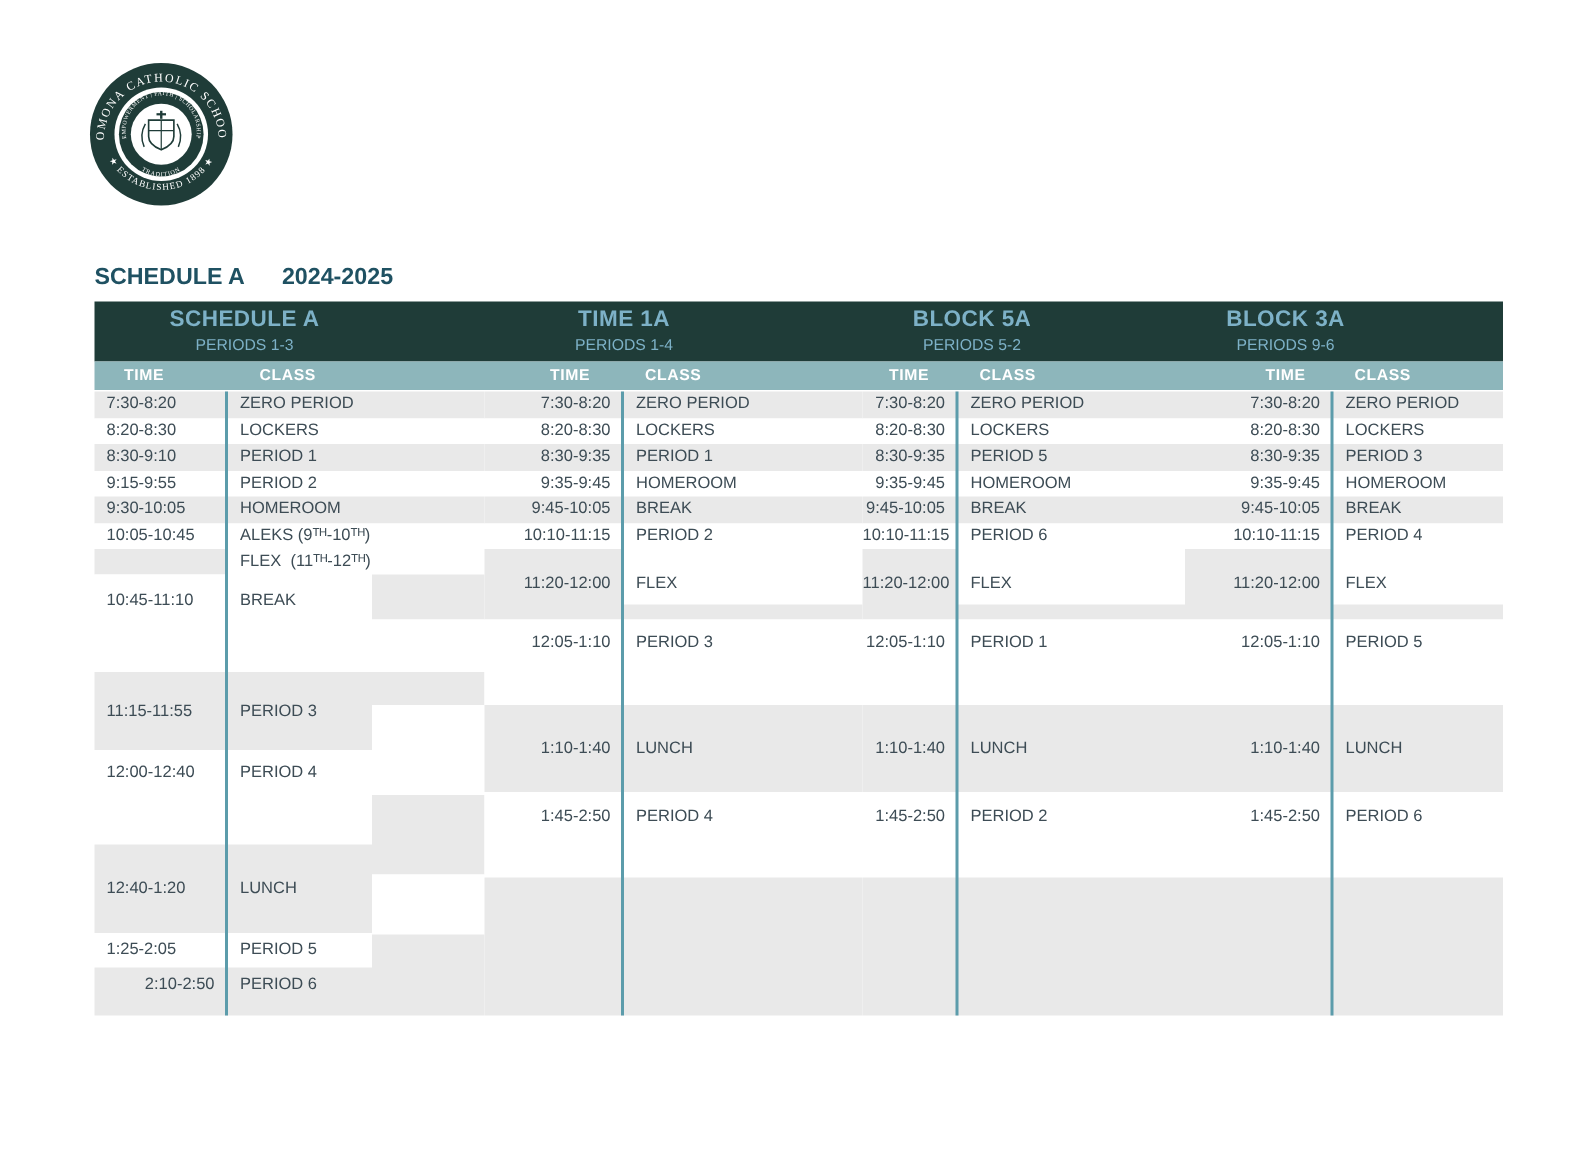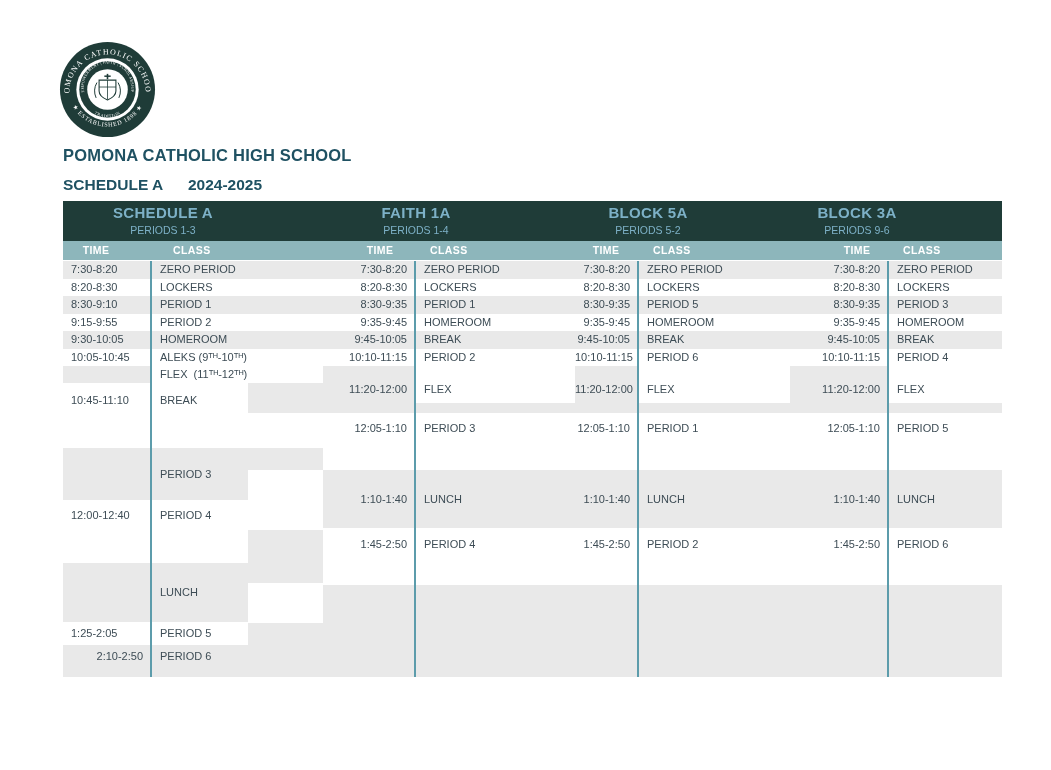--- a/index.html
+++ b/index.html
@@ -67,21 +67,20 @@
         <rect x="46.8" y="35.8" width="6.4" height="1.5" fill="var(--logo-green)"></rect>
         <path d="M41.5,40.5 h17 v11 q0,5.5 -8.5,9 q-8.5,-3.5 -8.5,-9 z" fill="#ffffff" stroke="var(--logo-green)" stroke-width="1.1"></path>
         <line x1="50" y1="40.5" x2="50" y2="60" stroke="var(--logo-green)" stroke-width="0.8"></line>
         <line x1="41.5" y1="47.5" x2="58.5" y2="47.5" stroke="var(--logo-green)" stroke-width="0.8"></line>
         <path d="M38.5,58.5 q-3.5,-8 0.8,-15.5" fill="none" stroke="var(--logo-green)" stroke-width="1"></path>
         <path d="M61.5,58.5 q3.5,-8 -0.8,-15.5" fill="none" stroke="var(--logo-green)" stroke-width="1"></path>
       </g>
     </svg>
   </div>
 
-  <div class="school-name">POMONA CATHOLIC HIGH SCHOOL</div>
   <div class="doc-line">
     <span>SCHEDULE A</span>
     <span class="year">2024-2025</span>
   </div>
 
   <div id="schedule-table">
       <div style="position: absolute; left: 0px; top: 0px; width: 939px; height: 40px; background: var(--header-bg);"></div>
       <div style="position: absolute; left: 0px; top: 40px; width: 939px; height: 19px; background: var(--subheader-bg);"></div>
       <div style="position: absolute; left: 100px; top: 3px; transform: translateX(-50%); white-space: nowrap; font-size: 15px; font-weight: bold; letter-spacing: 0.3px; color: var(--header-text);">SCHEDULE A</div>
       <div style="position: absolute; left: 100px; top: 23px; transform: translateX(-50%); white-space: nowrap; font-size: 10.5px; color: var(--header-text);">PERIODS 1-3</div>
@@ -105,41 +104,43 @@
       <div style="position: absolute; left: 0px; top: 147.5px; width: 260px; height: 17.5px; background: var(--row-white);"></div>
       <div class="cellText" style="position: absolute; left: 8px; width: 72px; text-align: left; top: 147.5px; height: 17.5px; line-height: 17.5px;">10:05-10:45</div>
       <div class="cellText" style="position: absolute; left: 97px; width: 159px; text-align: left; top: 147.5px; height: 17.5px; line-height: 17.5px;">ALEKS (9ᵀᴴ-10ᵀᴴ)</div>
       <div style="position: absolute; left: 0px; top: 165px; width: 88px; height: 17px; background: var(--row-gray);"></div>
       <div style="position: absolute; left: 88px; top: 165px; width: 172px; height: 17px; background: var(--row-white);"></div>
       <div class="cellText" style="position: absolute; left: 97px; width: 159px; text-align: left; top: 165px; height: 17px; line-height: 17px;">FLEX  (11ᵀᴴ-12ᵀᴴ)</div>
       <div style="position: absolute; left: 0px; top: 182px; width: 185px; height: 65px; background: var(--row-white);"></div>
       <div class="cellText" style="position: absolute; left: 8px; width: 72px; text-align: left; top: 193px; line-height: 13px;">10:45-11:10</div>
       <div class="cellText" style="position: absolute; left: 97px; width: 84px; text-align: left; top: 193px; line-height: 13px;">BREAK</div>
       <div style="position: absolute; left: 0px; top: 247px; width: 185px; height: 52px; background: var(--row-gray);"></div>
+      <div class="cellText" style="position: absolute; left: 8px; width: 72px; text-align: left; top: 247px; height: 52px; line-height: 52px;">11:15-11:55</div>
       <div class="cellText" style="position: absolute; left: 97px; width: 84px; text-align: left; top: 247px; height: 52px; line-height: 52px;">PERIOD 3</div>
       <div style="position: absolute; left: 0px; top: 299px; width: 185px; height: 63px; background: var(--row-white);"></div>
       <div class="cellText" style="position: absolute; left: 8px; width: 72px; text-align: left; top: 308px; line-height: 13px;">12:00-12:40</div>
       <div class="cellText" style="position: absolute; left: 97px; width: 84px; text-align: left; top: 308px; line-height: 13px;">PERIOD 4</div>
       <div style="position: absolute; left: 0px; top: 362px; width: 185px; height: 59px; background: var(--row-gray);"></div>
+      <div class="cellText" style="position: absolute; left: 8px; width: 72px; text-align: left; top: 362px; height: 59px; line-height: 59px;">12:40-1:20</div>
       <div class="cellText" style="position: absolute; left: 97px; width: 84px; text-align: left; top: 362px; height: 59px; line-height: 59px;">LUNCH</div>
       <div style="position: absolute; left: 0px; top: 421px; width: 185px; height: 23px; background: var(--row-white);"></div>
       <div class="cellText" style="position: absolute; left: 8px; width: 72px; text-align: left; top: 421px; height: 23px; line-height: 23px;">1:25-2:05</div>
       <div class="cellText" style="position: absolute; left: 97px; width: 84px; text-align: left; top: 421px; height: 23px; line-height: 23px;">PERIOD 5</div>
       <div style="position: absolute; left: 0px; top: 444px; width: 185px; height: 32px; background: var(--row-gray);"></div>
       <div class="cellText" style="position: absolute; left: 8px; width: 72px; text-align: right; top: 449px; line-height: 13px;">2:10-2:50</div>
       <div class="cellText" style="position: absolute; left: 97px; width: 84px; text-align: left; top: 449px; line-height: 13px;">PERIOD 6</div>
       <div style="position: absolute; left: 185px; top: 182px; width: 75px; height: 30px; background: var(--row-gray);"></div>
       <div style="position: absolute; left: 185px; top: 212px; width: 75px; height: 35px; background: var(--row-white);"></div>
       <div style="position: absolute; left: 185px; top: 247px; width: 75px; height: 22px; background: var(--row-gray);"></div>
       <div style="position: absolute; left: 185px; top: 269px; width: 75px; height: 60px; background: var(--row-white);"></div>
       <div style="position: absolute; left: 185px; top: 329px; width: 75px; height: 53px; background: var(--row-gray);"></div>
       <div style="position: absolute; left: 185px; top: 382px; width: 75px; height: 40px; background: var(--row-white);"></div>
       <div style="position: absolute; left: 185px; top: 422px; width: 75px; height: 54px; background: var(--row-gray);"></div>
       <div style="position: absolute; left: 87px; top: 60px; width: 2px; height: 416px; background: var(--divider);"></div>
-      <div style="position: absolute; left: 353px; top: 3px; transform: translateX(-50%); white-space: nowrap; font-size: 15px; font-weight: bold; letter-spacing: 0.3px; color: var(--header-text);">FAITH 1A</div>
+      <div style="position: absolute; left: 353px; top: 3px; transform: translateX(-50%); white-space: nowrap; font-size: 15px; font-weight: bold; letter-spacing: 0.3px; color: var(--header-text);">TIME 1A</div>
       <div style="position: absolute; left: 353px; top: 23px; transform: translateX(-50%); white-space: nowrap; font-size: 10.5px; color: var(--header-text);">PERIODS 1-4</div>
       <div style="position: absolute; left: 317px; top: 40px; transform: translateX(-50%); line-height: 19px; font-size: 10.5px; font-weight: bold; letter-spacing: 0.4px; color: var(--subheader-text);">TIME</div>
       <div style="position: absolute; left: 367px; top: 40px; line-height: 19px; font-size: 10.5px; font-weight: bold; letter-spacing: 0.4px; color: var(--subheader-text);">CLASS</div>
       <div style="position: absolute; left: 260px; top: 60px; width: 252px; height: 17.5px; background: var(--row-gray);"></div>
       <div class="cellText" style="position: absolute; left: 260px; width: 84px; text-align: right; top: 60px; height: 17.5px; line-height: 17.5px;">7:30-8:20</div>
       <div class="cellText" style="position: absolute; left: 361px; width: 147px; text-align: left; top: 60px; height: 17.5px; line-height: 17.5px;">ZERO PERIOD</div>
       <div style="position: absolute; left: 260px; top: 77.5px; width: 252px; height: 17.5px; background: var(--row-white);"></div>
       <div class="cellText" style="position: absolute; left: 260px; width: 84px; text-align: right; top: 77.5px; height: 17.5px; line-height: 17.5px;">8:20-8:30</div>
       <div class="cellText" style="position: absolute; left: 361px; width: 147px; text-align: left; top: 77.5px; height: 17.5px; line-height: 17.5px;">LOCKERS</div>
       <div style="position: absolute; left: 260px; top: 95px; width: 252px; height: 17.5px; background: var(--row-gray);"></div>

